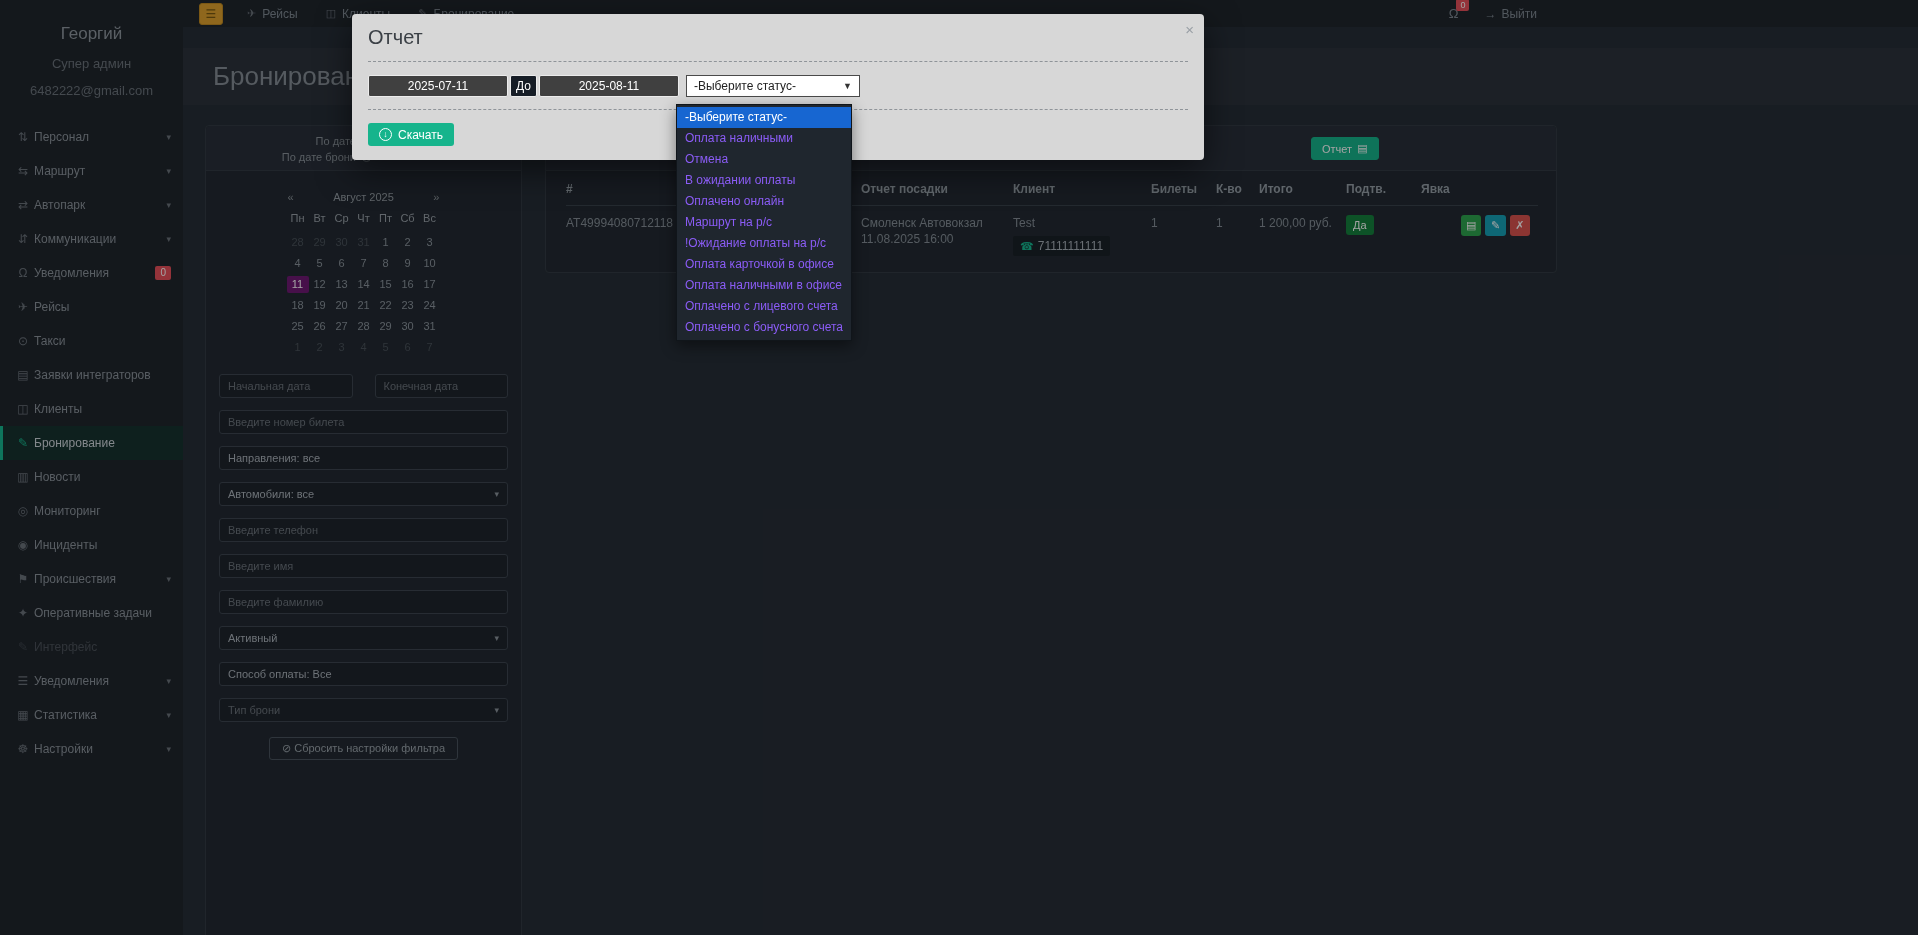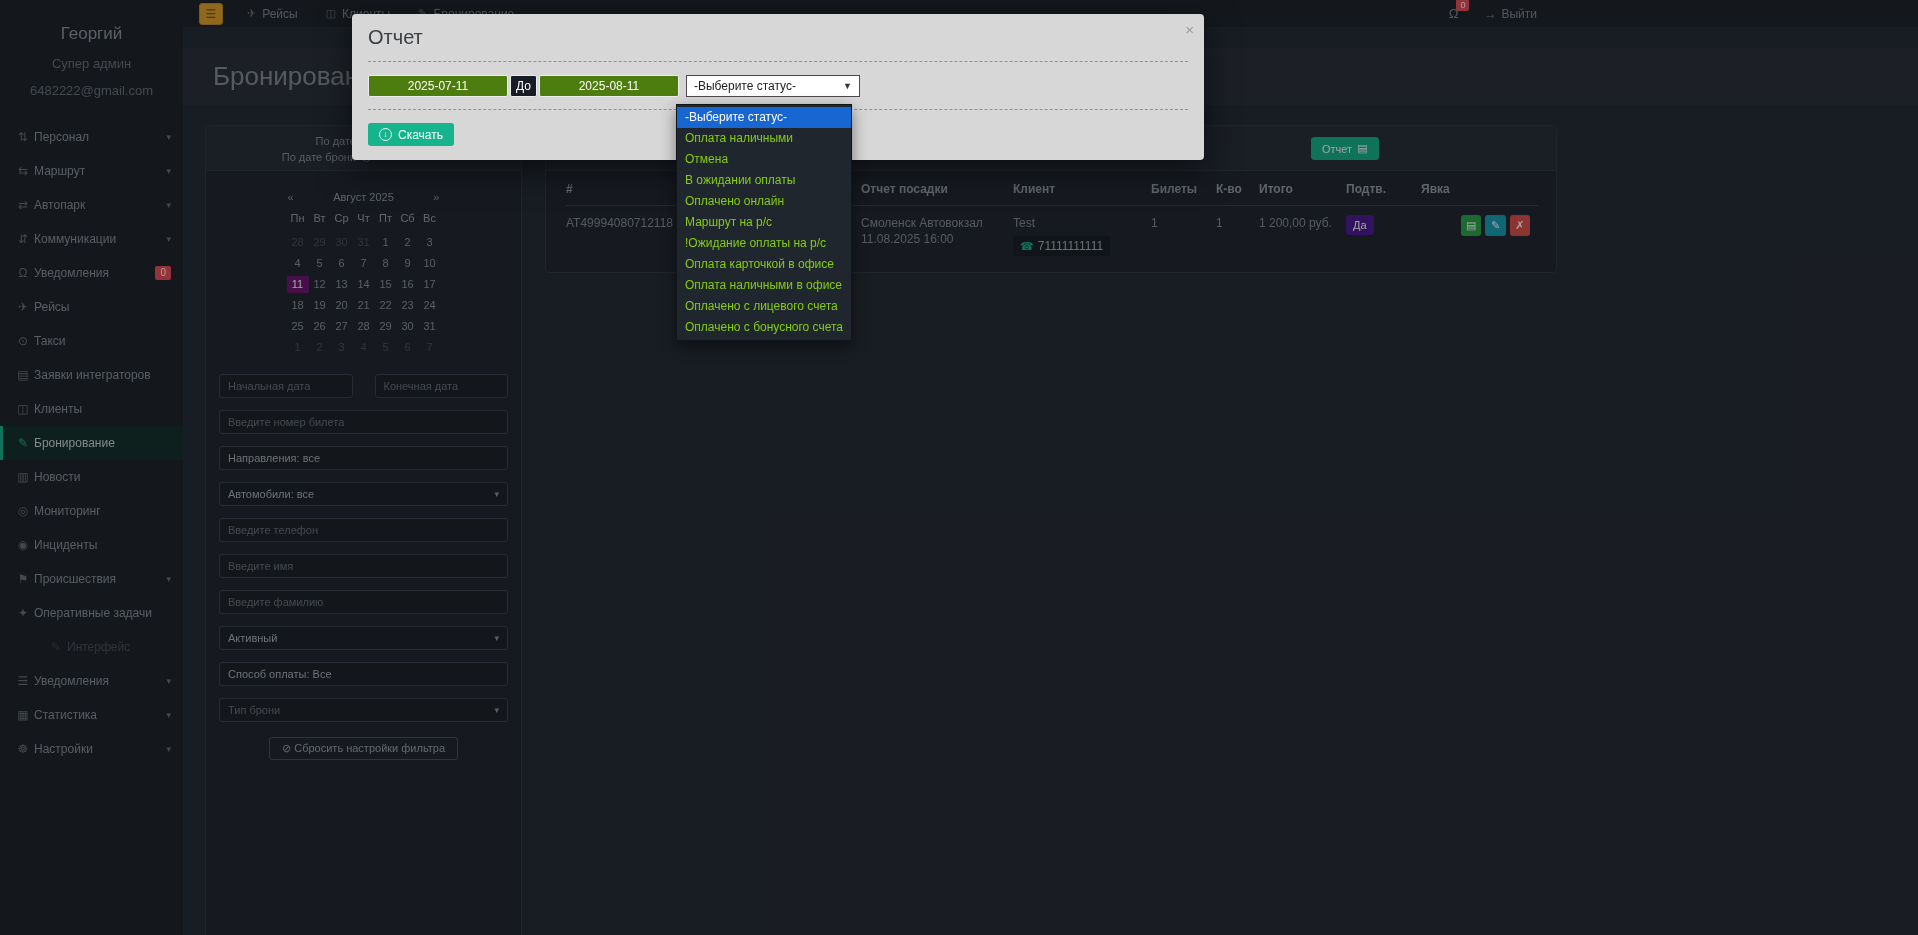--- a/index.html
+++ b/index.html
@@ -9,21 +9,21 @@
   
   .sidebar { position:absolute; left:0; top:0; width:183px; height:935px; background:#20262d; z-index:1;text-align:center; }
   .user-block { padding:24px 14px 10px; }
   .user-name { font-size:17px; color:#8f979f; font-weight:normal; }
   .user-sub { font-size:13px; color:#6b737b; margin-top:12px; }
   .nav-list { margin-top:12px; }
   .nav-item { display:flex; align-items:center; height:34px; padding:0 12px; font-size:12px; color:#8b939b; cursor:pointer; }
   .nav-item .glyph { width:22px; font-size:12px; color:#6b737b; flex:none; }
   .nav-item.active { background:#17332f; border-left:3px solid #17b890; padding-left:9px; color:#ced5db; }
   .nav-item.active .glyph { color:#17b890; }
-  .nav-item.muted { opacity:.4;margin-left:33px; }
+  .nav-item.muted { opacity:.4; }
   .nav-chevron { margin-left:auto; font-size:9px; color:#6b737b; }
   .nav-badge { margin-left:auto; background:#e8505b; color:#fff; font-size:10px; line-height:14px; padding:0 5px; border-radius:2px; }
 
   
   .topbar { position:absolute; left:183px; top:0; right:0; height:27px; background:#20262d; z-index:1; }
   .topbar-inner { width:1374px; height:27px; display:flex; align-items:center; }
   .hamburger { width:24px; height:22px; background:#e0a22e; border:1px solid #c18a21; border-radius:3px; color:#7a5a12; text-align:center; line-height:20px; margin-left:16px; font-size:12px; cursor:pointer; flex:none; }
   .top-nav { display:flex; gap:28px; margin-left:24px; font-size:12px; color:#7f8992; }
   .top-nav-item { display:flex; align-items:center; cursor:pointer; }
   .top-nav-item .glyph { margin-right:6px; color:#6b737b; font-size:11px; }
@@ -69,41 +69,41 @@
   .grid-table col:nth-child(1){width:295px;} .grid-table col:nth-child(2){width:152px;}
   .grid-table col:nth-child(3){width:138px;} .grid-table col:nth-child(4){width:65px;}
   .grid-table col:nth-child(5){width:43px;}  .grid-table col:nth-child(6){width:87px;}
   .grid-table col:nth-child(7){width:75px;}  .grid-table col:nth-child(8){width:40px;}
   .grid-table col:nth-child(9){width:77px;}
   .grid-table th { text-align:left; color:#959ea7; font-weight:bold; padding:9px 8px 9px 0; border-bottom:1px solid #39424c; }
   .grid-table td { padding:9px 8px 9px 0; color:#858e97; vertical-align:top; line-height:16px; }
   .ok-check { color:#2ecc71; margin-left:5px; }
   .phone-chip { display:inline-flex; align-items:center; gap:4px; background:#1a2128; border-radius:2px; padding:2px 7px; margin-top:5px; color:#a7afb7; }
   .phone-chip .ph-icon { color:#17b890; font-size:11px; }
-  .yes-badge { display:inline-block; background:#4c1d95; color:#fff; font-size:11px; padding:2px 7px; border-radius:3px; }
+  .yes-badge { display:inline-block; background:#15803d; color:#fff; font-size:11px; padding:2px 7px; border-radius:3px; }
   .row-actions { display:flex; gap:4px; justify-content:flex-end; }
   .act-btn { width:21px; height:21px; border:none; border-radius:3px; color:#fff; font-size:11px; cursor:pointer; line-height:21px; text-align:center; padding:0; }
   .a0 { background:#2ea44f; } .a1 { background:#17a2b8; } .a2 { background:#d9534f; }
 
   
   .backdrop { position:absolute; inset:0; background:rgba(0,0,0,.36); z-index:50; }
   .modal { position:absolute; left:352px; top:14px; width:852px; background:#d7d7d7; border-radius:4px; z-index:60; box-shadow:0 10px 34px rgba(0,0,0,.55); padding:12px 16px 14px; }
   .modal-title { font-size:20px; color:#3b4046; font-weight:normal; }
   .modal-close { position:absolute; top:7px; right:10px; font-size:15px; color:#999fa5; cursor:pointer; }
   .hr-dashed { border:none; border-top:1px dashed #8f9499; margin-top:12px; }
   .modal-controls { display:flex; align-items:center; margin-top:13px; height:22px; }
-  .m-date { width:140px; height:22px; background:#4d7c0f; border:1px solid #ececec; border-radius:2px; color:#fff; font-size:12px; text-align:center; line-height:20px; cursor:text; }
+  .m-date { width:140px; height:22px; background:#404040; border:1px solid #ececec; border-radius:2px; color:#fff; font-size:12px; text-align:center; line-height:20px; cursor:text; }
   .m-between { height:22px; background:#161d26; border:1px solid #ececec; border-radius:2px; color:#fff; font-size:12px; line-height:20px; padding:0 5px; margin:0 2px; }
   .m-select { width:174px; height:22px; background:#fff; border:1px solid #4a4a4a; color:#222; font-size:12px; display:flex; align-items:center; padding:0 7px; margin-left:7px; cursor:pointer; }
   .m-select .caret { margin-left:auto; font-size:9px; color:#333; }
   .modal-footer { margin-top:13px; }
   .download-btn { background:#16b48c; border:none; border-radius:3px; color:#fff; height:23px; font-size:12px; padding:0 11px; display:inline-flex; align-items:center; gap:6px; cursor:pointer; font-family:inherit; }
   .dl-icon { width:13px; height:13px; border:1px solid #fff; border-radius:50%; font-size:9px; line-height:11px; text-align:center; }
   .status-dropdown { position:absolute; left:324px; top:90px; width:176px; background:#1f262e; border:1px solid #10151a; box-shadow:0 5px 14px rgba(0,0,0,.45); padding:2px 0; z-index:70; }
-  .dd-option { height:21px; line-height:21px; padding:0 8px; font-size:12px; color:#84cc16; white-space:nowrap; overflow:hidden; cursor:pointer; }
+  .dd-option { height:21px; line-height:21px; padding:0 8px; font-size:12px; color:#8b5cf6; white-space:nowrap; overflow:hidden; cursor:pointer; }
   .dd-option.selected { background:#1766d1; color:#fff; }
 </style>
 </head>
 <body>
 
 <div class="sidebar">
   <div class="user-block">
     <div class="user-name">Георгий</div>
     <div class="user-sub">Супер админ</div>
     <div class="user-sub">6482222@gmail.com</div>

